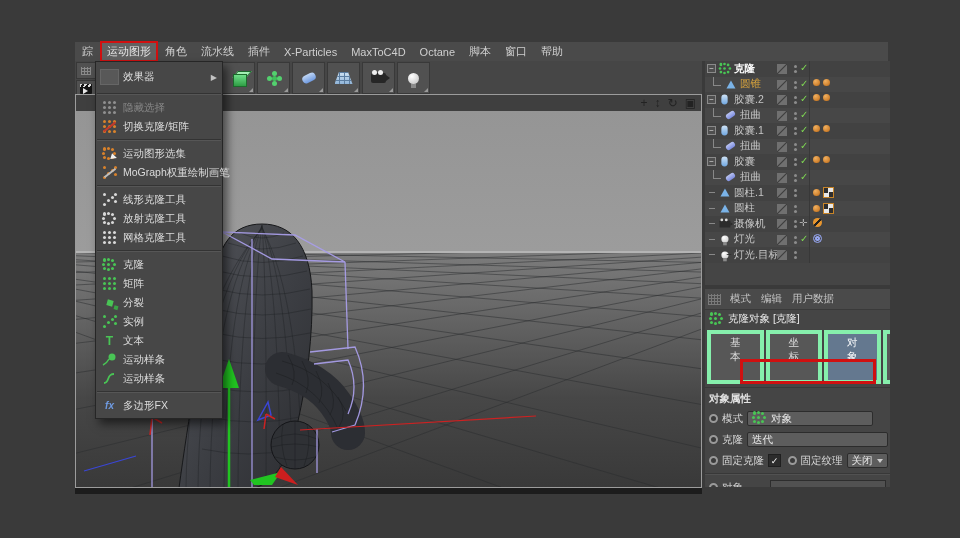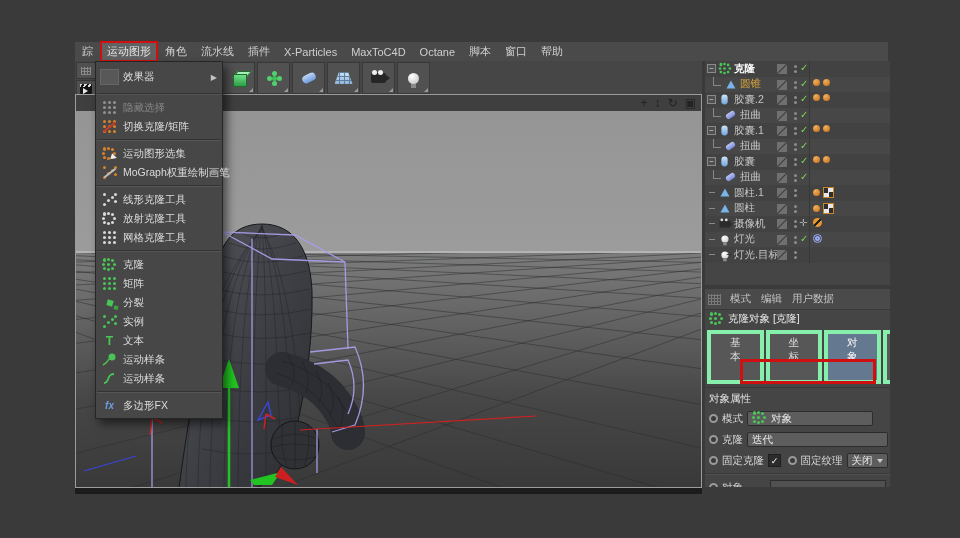--- a/index.html
+++ b/index.html
@@ -150,21 +150,21 @@
   .tag-noentry{width:9px;height:9px;border-radius:50%;
       background:linear-gradient(135deg,#e8962e 40%,#222 40% 60%,#e8962e 60%)}
   .tag-target{width:9px;height:9px;border-radius:50%;border:1px solid #97a7f2;box-sizing:border-box;
       box-shadow:inset 0 0 0 1px #454545,inset 0 0 0 3px #97a7f2}
 
   
   .am-title{height:18px;display:flex;align-items:center;padding-left:4px;color:#e9e9e9;gap:4px}
   .am-tabs{display:flex;gap:2px;padding:2px 2px 3px 2px;border-bottom:1px solid #383838}
   .am-tab{background:#575757;border:4px solid #86efac;padding:2px 19px;color:#ddd;cursor:pointer}
   .am-tab.active{background:#64788f;color:#fff}
-  .am-sec{padding:4px 4px 2px 4px;color:#e2e2e2;font-weight:normal}
+  .am-sec{padding:4px 4px 2px 4px;color:#e2e2e2;font-weight:bold}
   .am-row{display:flex;align-items:center;height:21px;padding:0 2px 0 4px;position:relative}
   .radio{width:9px;height:9px;border-radius:50%;border:2px solid #9a9a9a;background:#3a3a3a;margin-right:4px;
          box-sizing:border-box;flex:none}
   .am-lab{margin-right:4px;white-space:nowrap;color:#d8d8d8}
   .combo{background:#5d5d5d;border:1px solid #2c2c2c;border-radius:2px;height:15px;display:flex;
          align-items:center;padding:0 4px;color:#e8e8e8;gap:4px;box-sizing:border-box}
   .combo .arr{margin-left:auto;border-top:4px solid #ccc;border-left:3px solid transparent;
          border-right:3px solid transparent}
   .chk{width:11px;height:11px;background:#2c2c2c;border:1px solid #1f1f1f;color:#fff;font-size:9px;
        display:flex;align-items:center;justify-content:center;flex:none}

